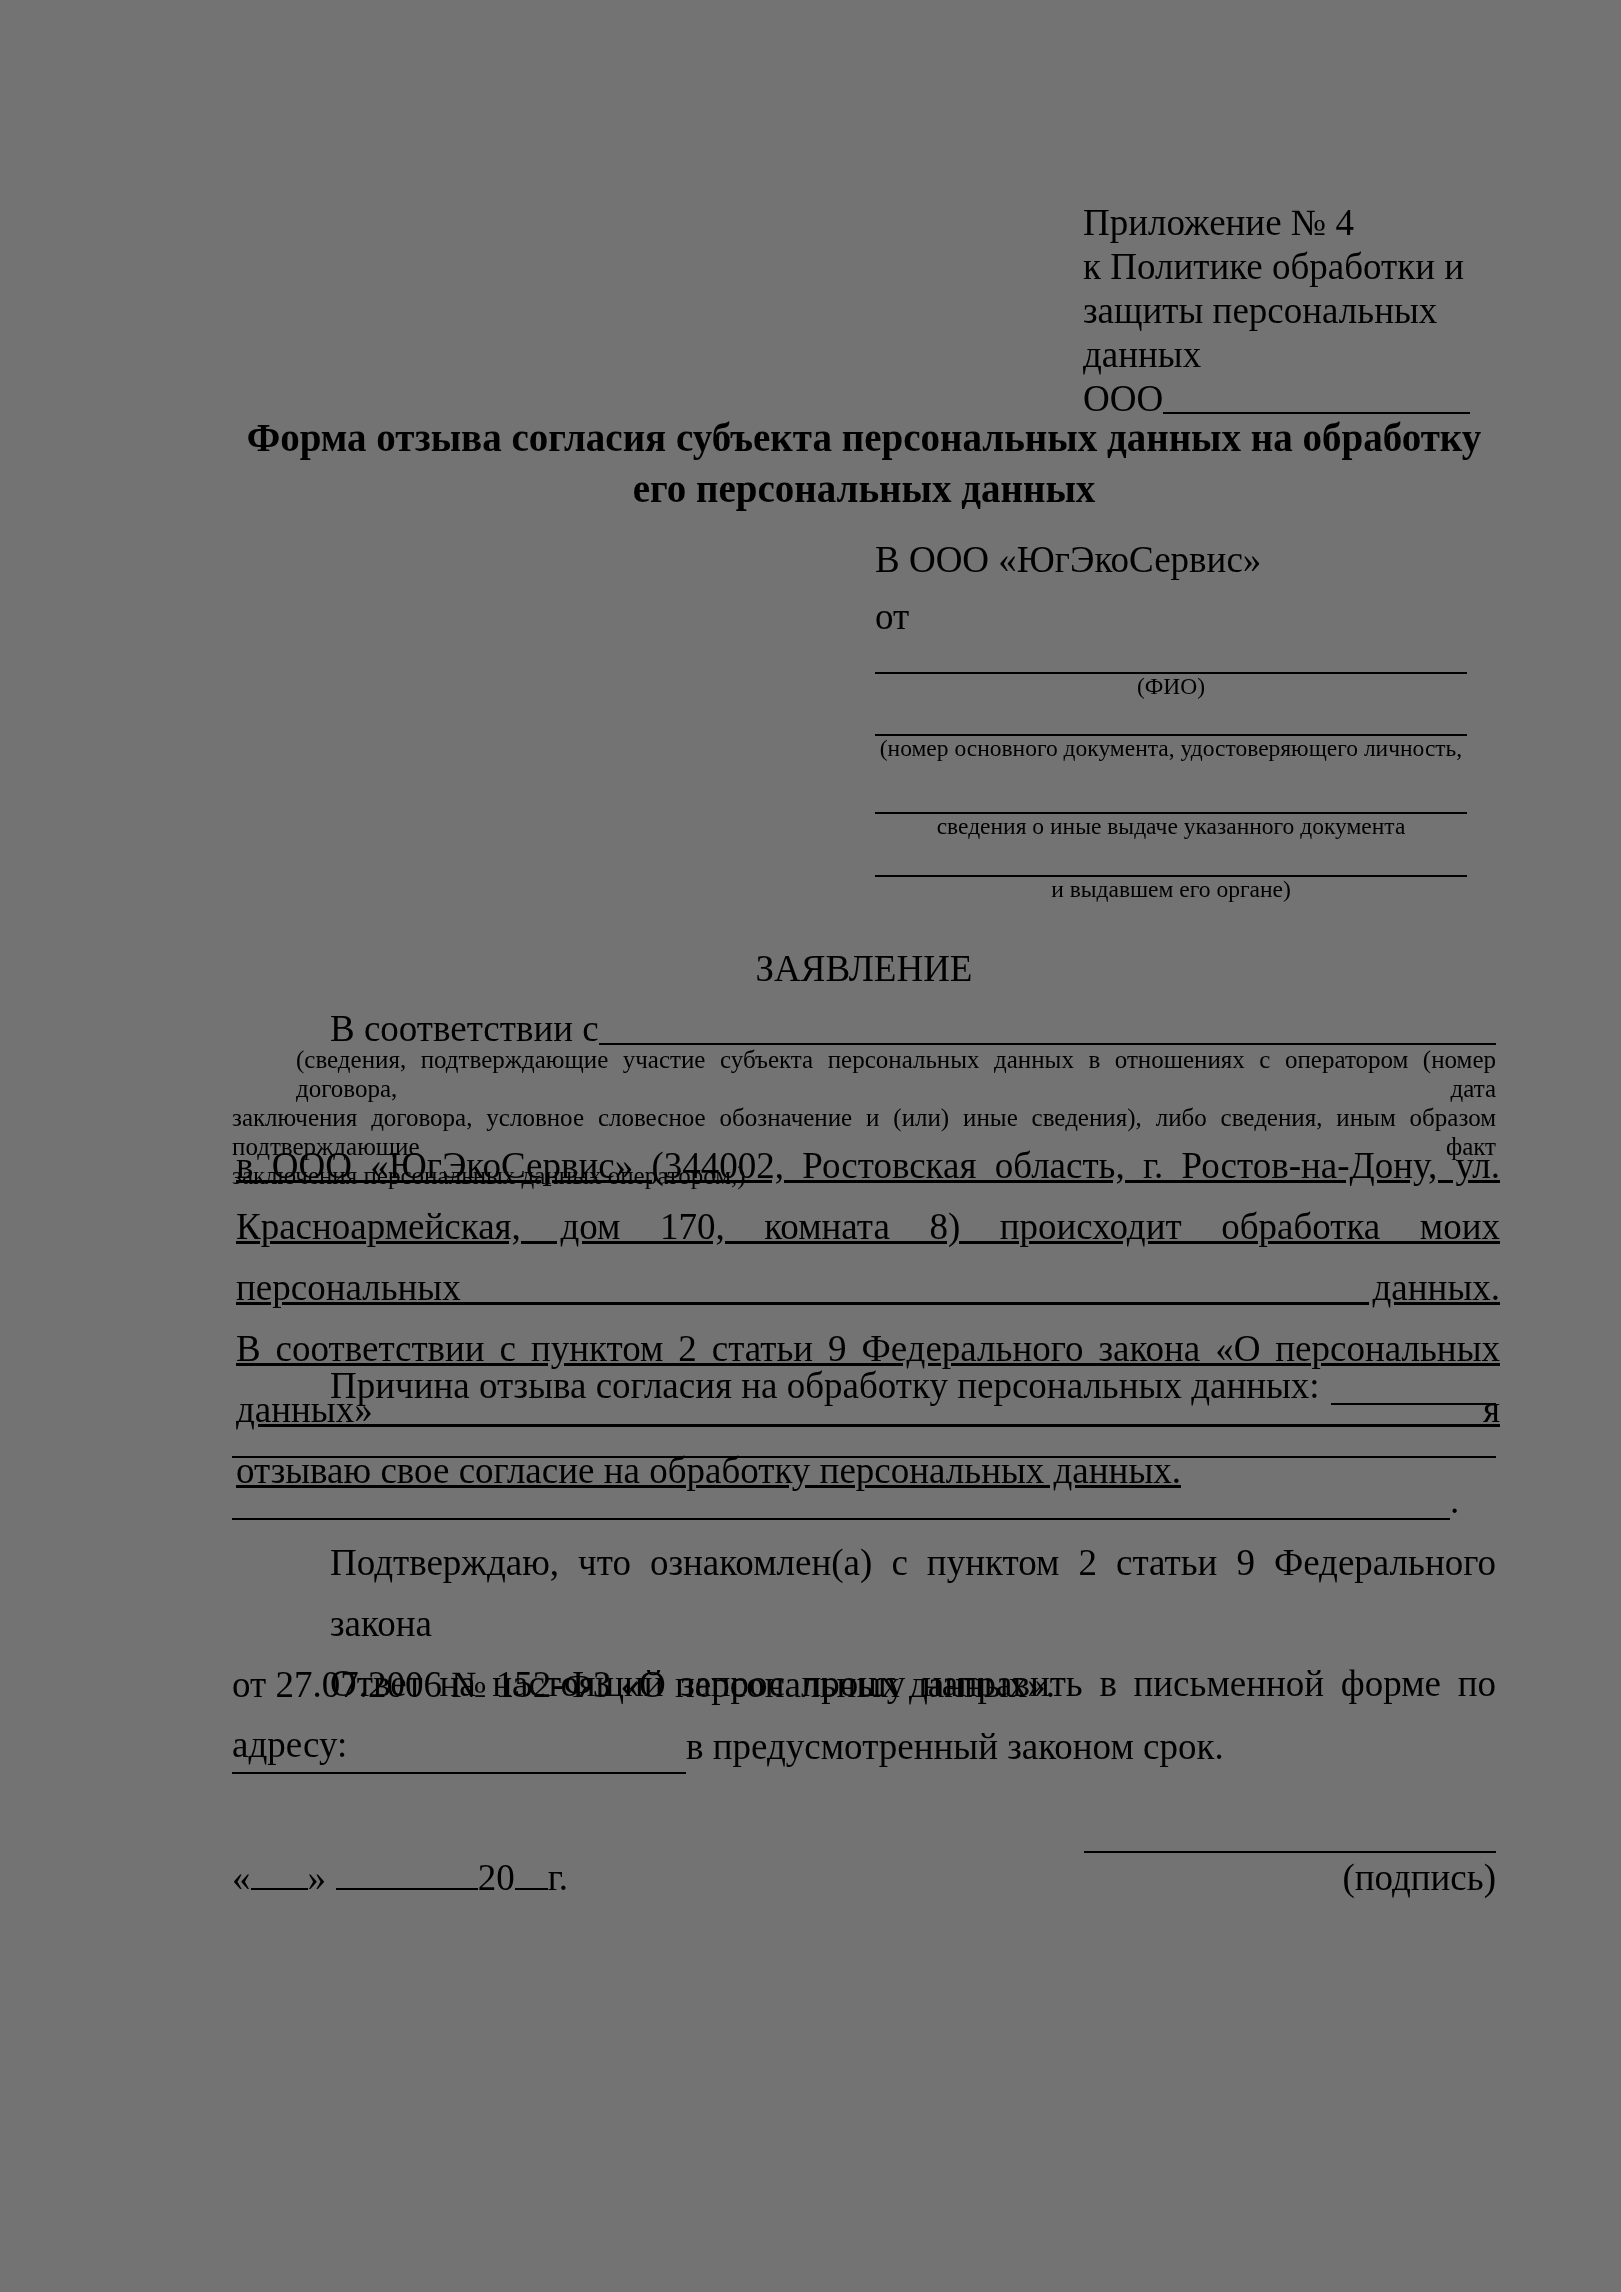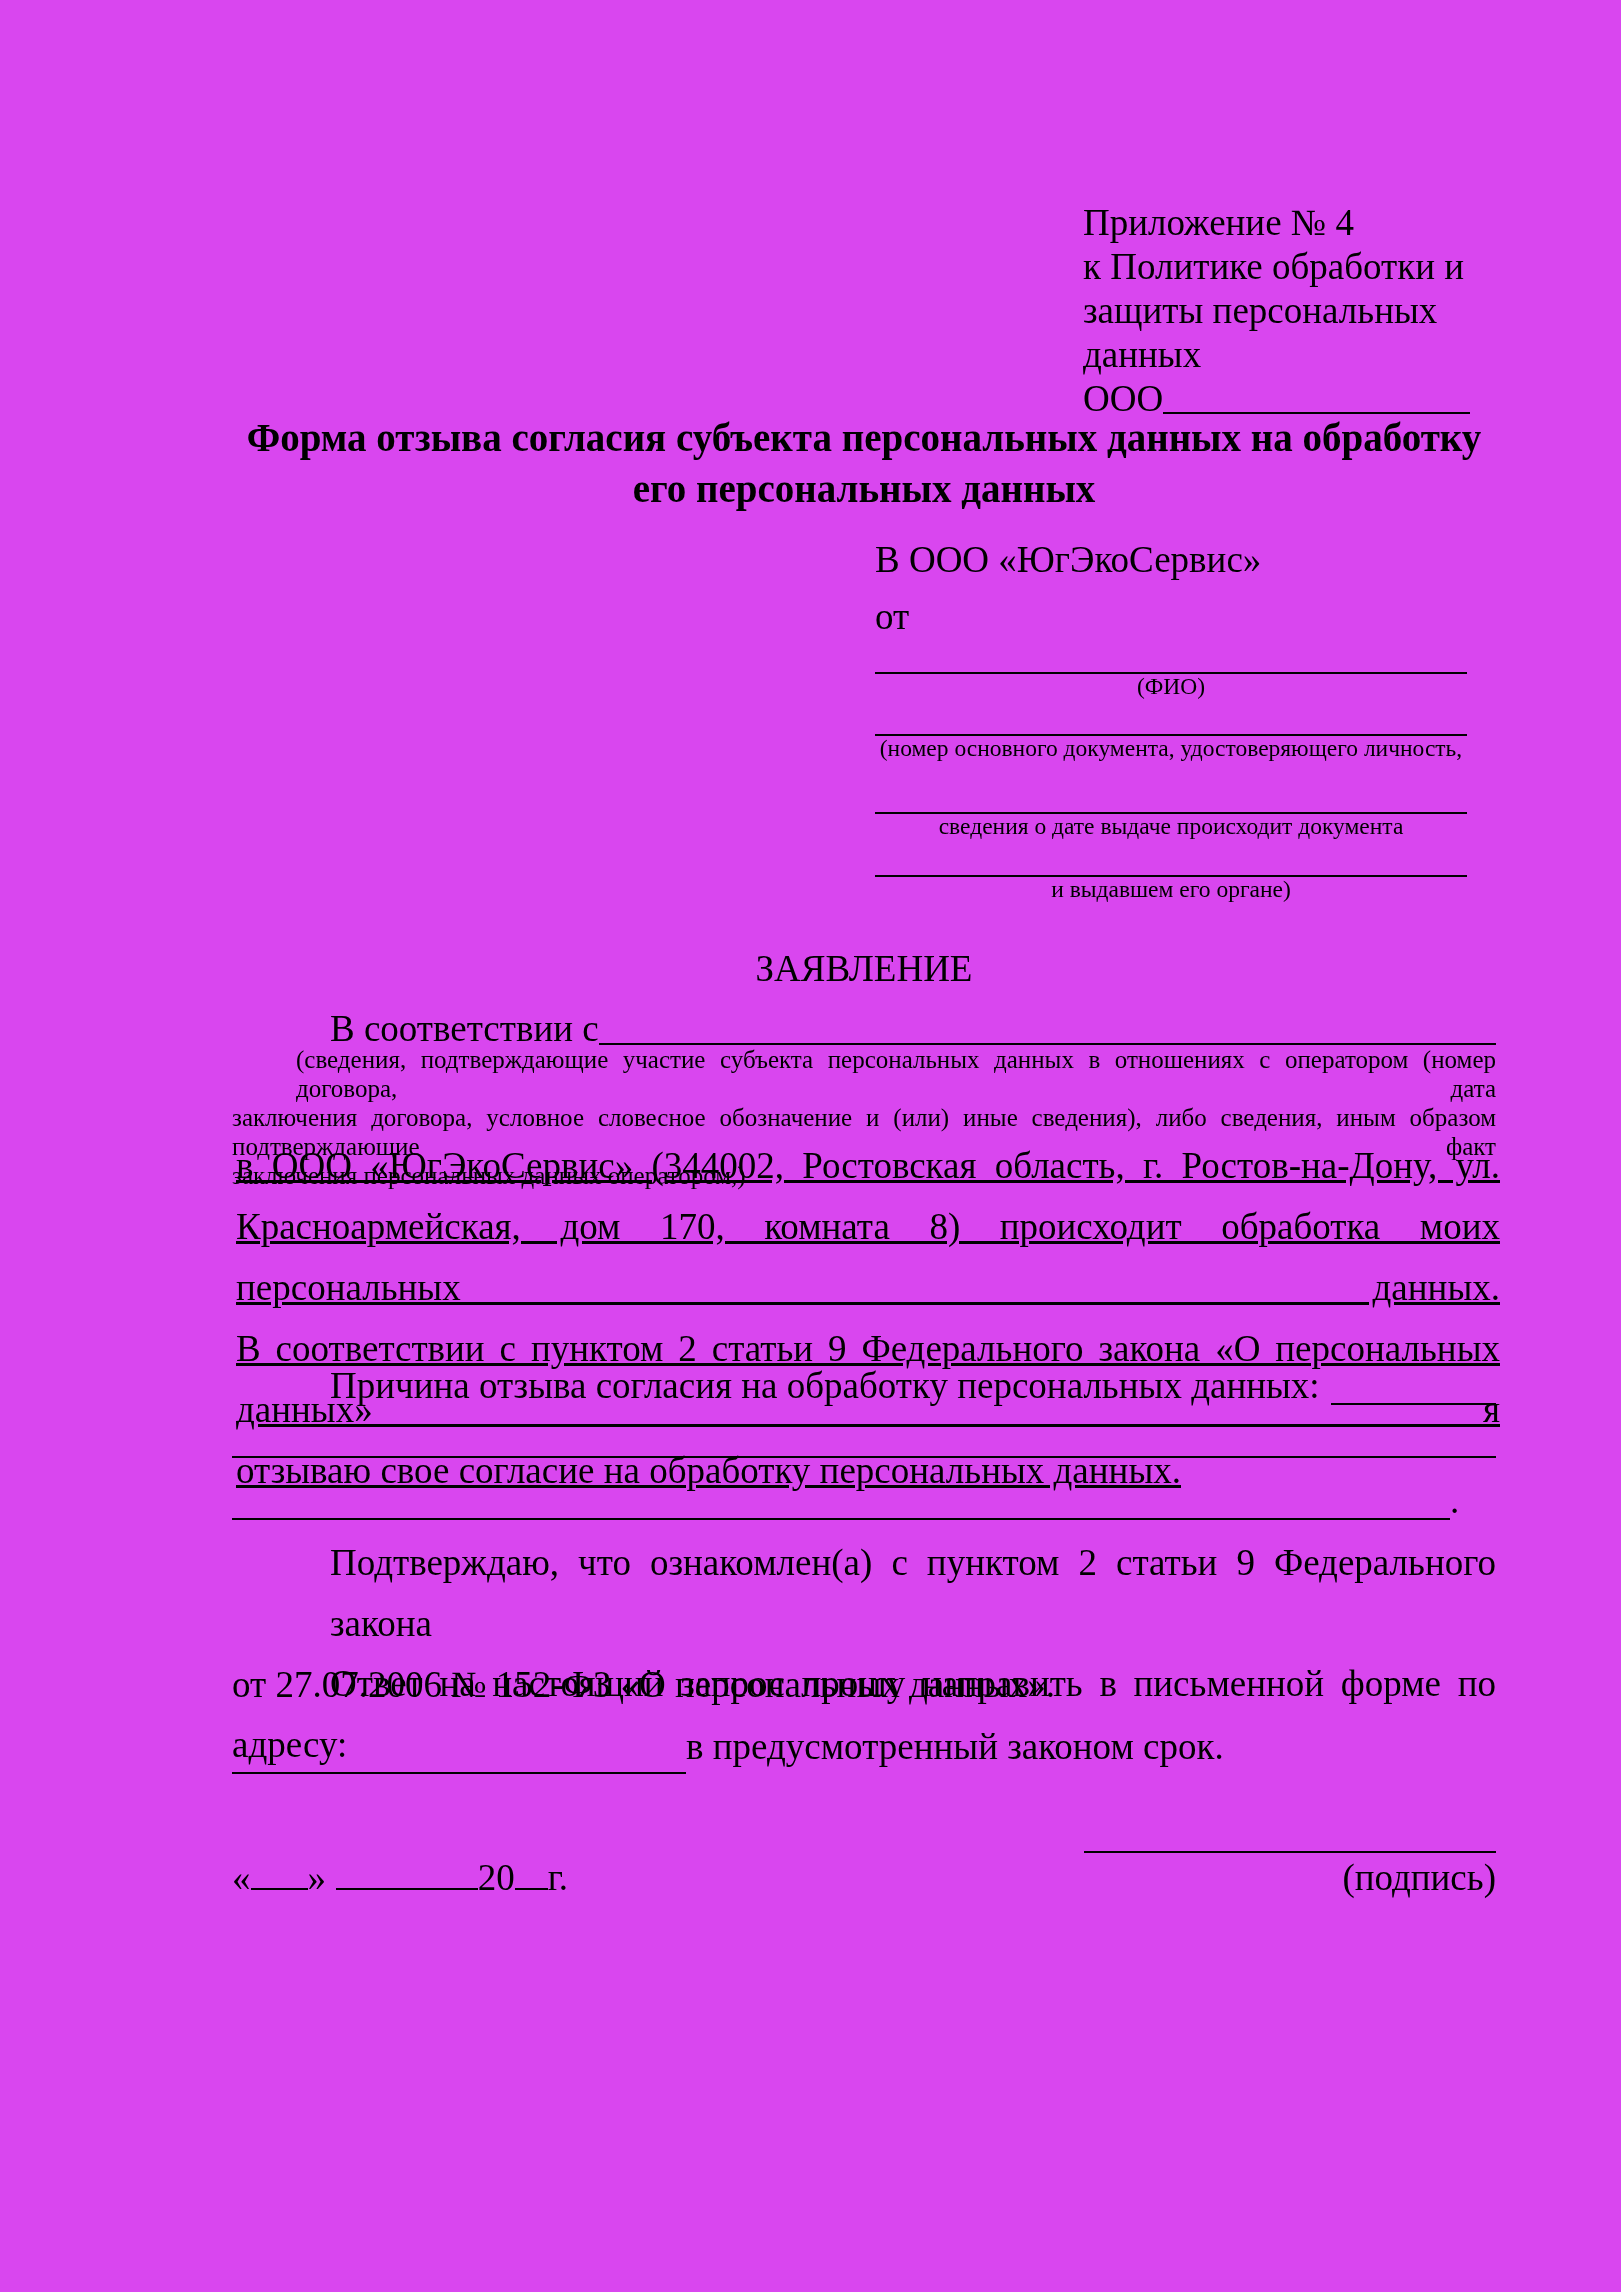--- a/index.html
+++ b/index.html
@@ -1,21 +1,21 @@
 <!DOCTYPE html>
 <html lang="ru"><head>
 <meta charset="utf-8">
 <style>
   html,body { margin:0; padding:0; background:#888; }
   .page {
     position: relative;
     width: 1621px;
     height: 2293px;
     margin: 0 auto;
-    background: #d946ef;
+    background: #737373;
     color: #000000;
     font-family: "Liberation Serif", "DejaVu Serif", serif;
     font-size: 37px;
     overflow: hidden;
   }
   .abs { position: absolute; }
 
   
   .header-note { left: 1083px; top: 201px; width: 387px; line-height: 44px; }
   .org-row { display: flex; align-items: flex-end; }
@@ -109,21 +109,21 @@
     <div>В ООО «ЮгЭкоСервис»</div>
     <div class="from-label">от</div>
 
     <div class="frule r1"></div>
     <div class="fcap">(ФИО)</div>
 
     <div class="frule r2"></div>
     <div class="fcap">(номер основного документа, удостоверяющего личность,</div>
 
     <div class="frule r3"></div>
-    <div class="fcap">сведения о дате выдаче происходит документа</div>
+    <div class="fcap">сведения о иные выдаче указанного документа</div>
 
     <div class="frule r4"></div>
     <div class="fcap">и выдавшем его органе)</div>
   </div>
 
   <div class="abs stmt-heading">ЗАЯВЛЕНИЕ</div>
 
   <div class="abs fillrow intro-row">
     <span class="txt">В соответствии с</span>
     <span class="rule"></span>

